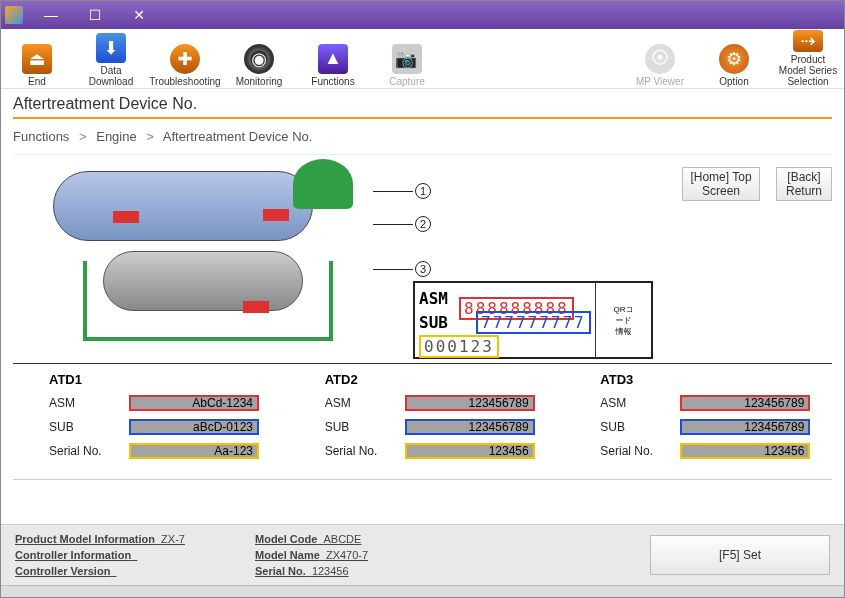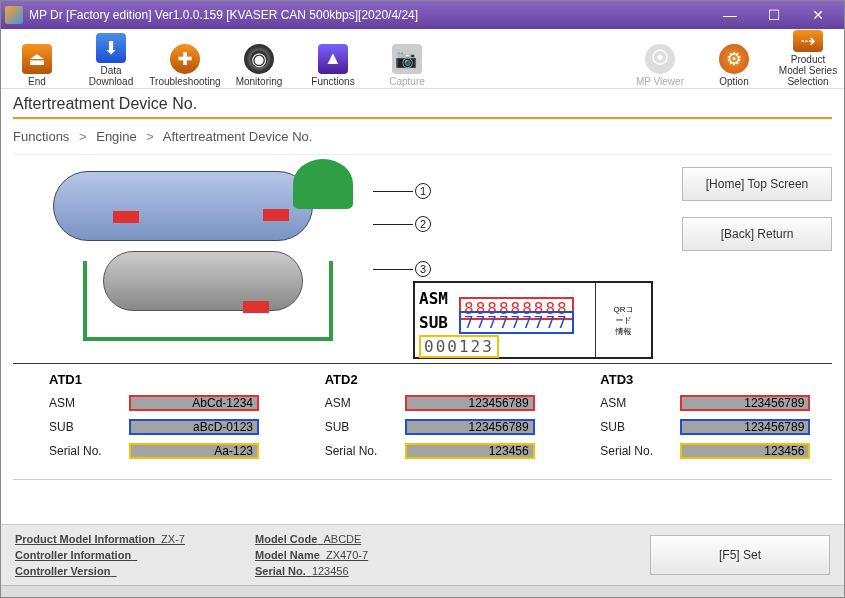--- a/index.html
+++ b/index.html
@@ -39,24 +39,24 @@
   .d-red { position:absolute; width:26px; height:12px; background:#e03131; }
   .callout { position:absolute; font-size:12px; color:#222; }
   .callout .circ { display:inline-block; width:16px; height:16px; border:1px solid #222; border-radius:50%; text-align:center; line-height:14px; background:#fff; font-size:11px; }
   .callout .line { display:inline-block; width:40px; border-top:1px solid #222; vertical-align:middle; margin-right:2px; }
   .plate { position:absolute; left:400px; top:120px; width:240px; height:78px; border:2px solid #222; background:#fff; display:flex; }
   .plate-left { flex:1; padding:3px 4px; }
   .plate-row { display:flex; align-items:center; height:24px; }
   .plate-lbl { font-family: monospace; font-size:16px; font-weight:bold; width:40px; }
   .plate-val { font-family: monospace; font-size:16px; letter-spacing:2px; padding:0 3px; }
   .plate-val.red { border:2px solid #e03131; color:#e03131;margin-top:20px; }
-  .plate-val.blue { border:2px solid #1d4ed8; color:#1d4ed8; }
+  .plate-val.blue { border:2px solid #1d4ed8; color:#1d4ed8;margin-left:17px; }
   .plate-val.yellow { border:2px solid #f0c400; color:#555; }
   .plate-qr { width:56px; border-left:1px solid #333; display:flex; align-items:center; justify-content:center; font-size:8px; padding:17px; text-align:center; }
-  .side-btns { width: 150px; display:flex; flex-direction:column; gap:16px; padding-top:6px; }
+  .side-btns { width: 150px; display:flex; gap:16px; padding-top:6px;text-align:center; }
   .btn { background: linear-gradient(#fdfdfd,#e8e8e8); border:1px solid #bbb; height:34px; display:flex; align-items:center; justify-content:center; font-size:12px; color:#333; }
   .atd-section { display:flex; gap:8px; border-top:1px solid #333; border-bottom:1px solid #ccc; padding:4px 0 12px 0; margin-top:2px; }
   .atd-col { flex:1;margin-left:36px; }
   .atd-title { font-size:13px; font-weight:bold; padding:4px 0 8px 0; }
   .atd-row { display:flex; align-items:center; margin-bottom:8px; }
   .atd-lbl { width:80px; font-size:12px; color:#222; }
   .atd-input { flex:1; max-width:130px; height:16px; font-size:12px; padding:1px 4px; background:#a3a3a3;text-align:right; }
   .atd-input.red { border:2px solid #e03131; }
   .atd-input.blue { border:2px solid #1d4ed8; }
   .atd-input.yellow { border:2px solid #f0c400; }
@@ -66,21 +66,20 @@
   .footer-btn { width:180px; height:40px; }
   .statusbar { height:12px; background:#ddd; border-top:1px solid #bbb; }
 </style>
 </head>
 <body>
 
 <div class="window">
 
   <div class="titlebar">
     <div class="icon"></div>
-    <div class="title">MP Dr [Factory edition] Ver1.0.0.159 [KVASER CAN 500kbps][2020/4/24]</div>
     <div class="winbtn">—</div>
     <div class="winbtn">☐</div>
     <div class="winbtn">✕</div>
   </div>
 
   <div class="toolbar">
     <div class="tb-item">
       <div class="tb-icon end">⏏</div>
       <span>End</span>
     </div>

